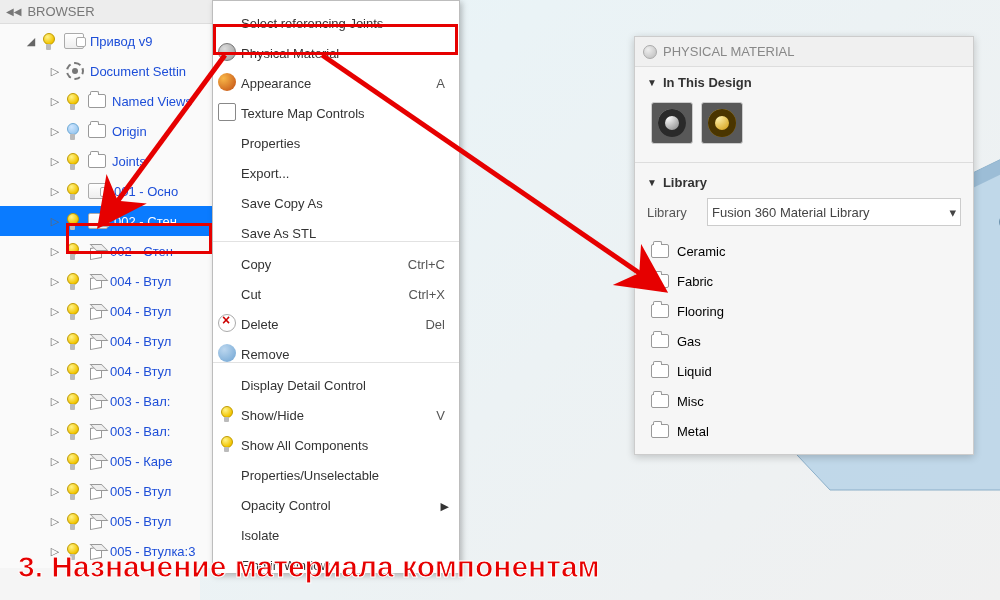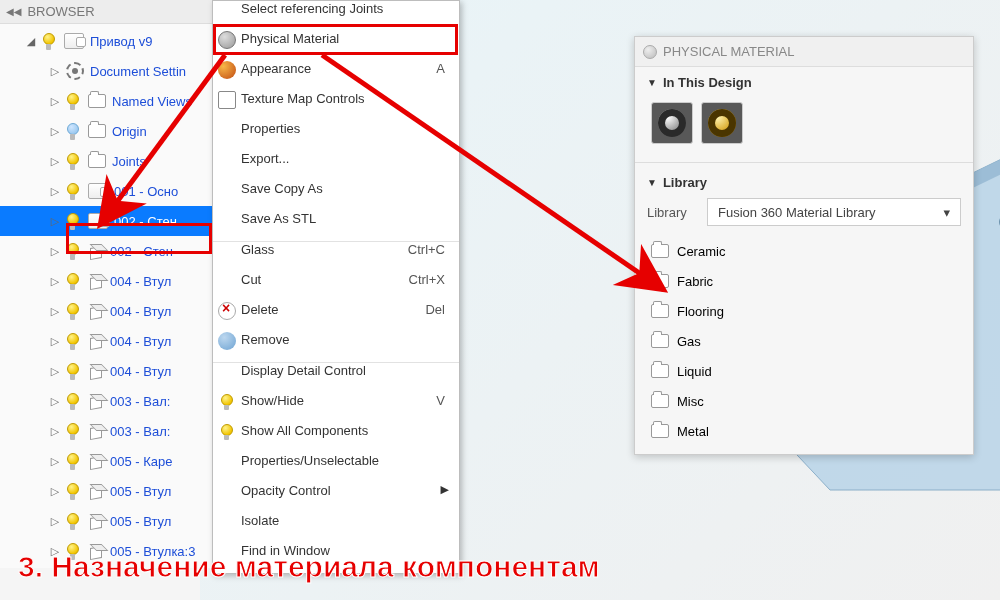--- a/index.html
+++ b/index.html
@@ -26,21 +26,21 @@
   .row .compico { width: 20px; height: 16px; margin: 0 4px; background: linear-gradient(#fff,#eee); border: 1px solid #aaa; border-radius: 2px; position: relative; }
   .row .compico::after { content: ""; position: absolute; right: -3px; top: 3px; width: 8px; height: 8px; border: 1px solid #aaa; border-radius: 2px; background: #fff; }
   .row .gear { width: 18px; height: 18px; margin: 0 4px; border-radius: 50%; border: 2px dashed #777; position: relative; }
   .row .gear::after { content: ""; position: absolute; left: 4px; top: 4px; width: 6px; height: 6px; border-radius: 50%; background: #777; }
   .row .label { margin-left: 2px; color: #1d4ed8; }
   .row.sel { background: #0a7bff; }
   .row.sel .label { color: #fff; }
   .highlight-box { position: absolute; border: 3px solid #e60000; pointer-events: none; z-index: 10; }
   
   .context-menu { position: absolute; left: 212px; top: 0; width: 248px; background: #fff; border: 1px solid #bdbdbd; box-shadow: 2px 2px 6px rgba(0,0,0,0.25); z-index: 5; font-size: 13px; color: #333; }
-  .menu-item { display: flex; align-items: flex-start; height: 30px; padding-left: 28px; position: relative; }
+  .menu-item { display: flex; align-items: flex-end; height: 30px; padding-left: 28px; position: relative; }
   .menu-item .shortcut { position: absolute; right: 14px; color: #555; }
   .menu-item .subarrow { position: absolute; right: 10px; color: #333; font-size: 11px; }
   .menu-sep { height: 1px; background: #e2e2e2; margin: 0; }
   .menu-icon { position: absolute; left: 5px; width: 18px; height: 18px; border-radius: 50%; }
   .ico-globe { background: radial-gradient(circle at 35% 30%, #ddd, #999); border: 1px solid #777; }
   .ico-ball { background: radial-gradient(circle at 30% 30%, #f8b648, #c04a10); }
   .ico-cubeb { background: #fff; border: 1px solid #888; border-radius: 2px; }
   .ico-del { background: #fff; border: 1px solid #aaa; }
   .ico-del::after { content: "×"; position: absolute; left: 3px; top: -3px; color: #c00; font-weight: bold; font-size: 14px; }
   .ico-rem { background: radial-gradient(circle at 35% 30%, #bcd7ef, #6da3d2); }
@@ -54,21 +54,21 @@
   .mat-sechead { font-weight: bold; color: #333; margin-bottom: 8px; display: flex; align-items: center; }
   .mat-sechead .tri { margin-right: 6px; font-size: 10px; }
   .swatches { display: flex; gap: 8px; padding: 4px 0 6px 4px; }
   .swatch { width: 42px; height: 42px; border: 1px solid #ccc; border-radius: 3px; display: flex; align-items: center; justify-content: center; background: #585858; }
   .ring { width: 28px; height: 28px; border-radius: 50%; }
   .ring.silver { background: radial-gradient(circle at 35% 30%, #fff, #8a8a8a 60%, #333 100%); box-shadow: inset 0 0 0 7px #2a2a2a; }
   .ring.gold { background: radial-gradient(circle at 35% 30%, #fff3b0, #d4a018 60%, #7a5200 100%); box-shadow: inset 0 0 0 7px #4a3500; }
   .divider { height: 1px; background: #ddd; margin: 4px 0; }
   .lib-row { display: flex; align-items: center; gap: 10px; margin: 6px 0 10px 0; }
   .lib-label { color: #555; width: 50px; }
-  .lib-select { flex: 1; height: 28px; border: 1px solid #ccc; background: #fff; display: flex; align-items: center; justify-content: space-between; padding: 0 10px; color: #444; }
+  .lib-select { flex: 1; height: 28px; border: 1px solid #ccc; background: #fff; display: flex; align-items: center; justify-content: space-between; padding: 0 4px; color: #444; }
   .folders { padding-left: 2px; }
   .frow { display: flex; align-items: center; height: 30px; }
   .frow .folder { width: 18px; height: 14px; margin: 0 8px 0 2px; border: 1px solid #999; border-radius: 2px; background: #fff; position: relative; }
   .frow .folder::before { content: ""; position: absolute; left: 1px; top: -4px; width: 7px; height: 3px; border: 1px solid #999; border-bottom: none; border-radius: 2px 2px 0 0; background: #fff; }
   
   .caption { position: absolute; left: 18px; top: 550px; font-size: 30px; font-weight: bold; color: #e60000; -webkit-text-stroke: 1px #fff; z-index: 20; }
   
   .arrow-svg { position: absolute; z-index: 15; pointer-events: none; }
 </style>
 </head>
@@ -225,21 +225,21 @@
       <span>Export...</span>
     </div>
     <div class="menu-item">
       <span>Save Copy As</span>
     </div>
     <div class="menu-item">
       <span>Save As STL</span>
     </div>
     <div class="menu-sep"></div>
     <div class="menu-item">
-      <span>Glass</span>
+      <span>Copy</span>
       <span class="shortcut">Ctrl+C</span>
     </div>
     <div class="menu-item">
       <span>Cut</span>
       <span class="shortcut">Ctrl+X</span>
     </div>
     <div class="menu-item">
       <span class="menu-icon ico-del"></span>
       <span>Delete</span>
       <span class="shortcut">Del</span>

